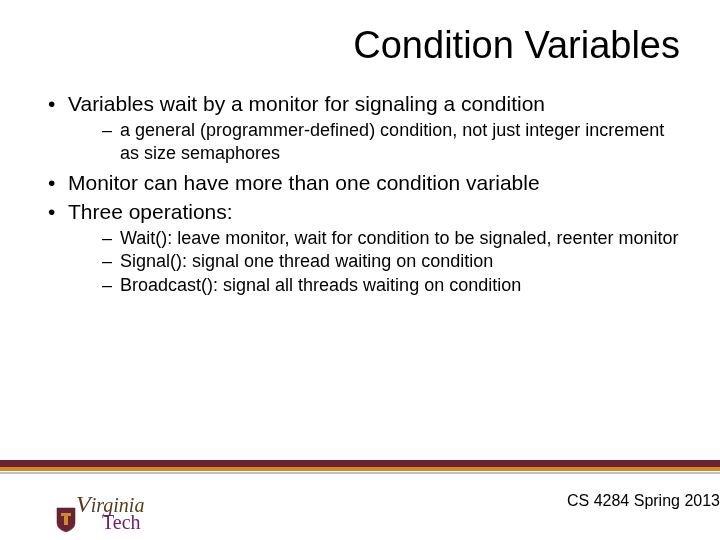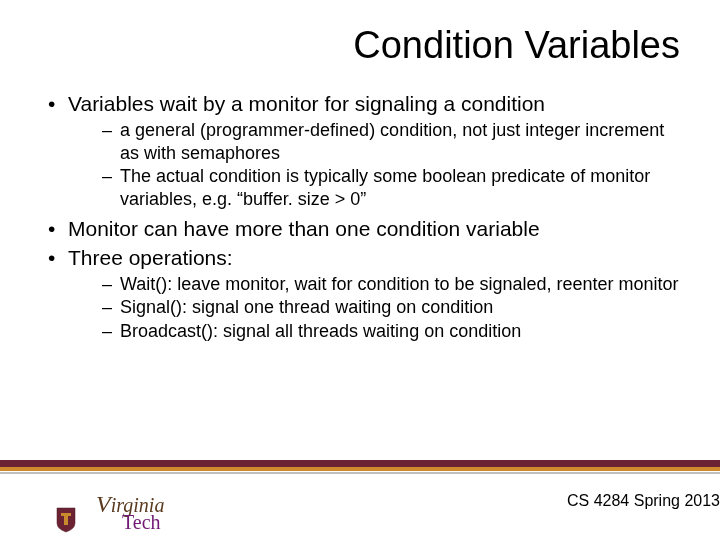--- a/index.html
+++ b/index.html
@@ -69,21 +69,21 @@
   }
   .bar-maroon { height: 7px; background: #6b2333; }
   .bar-orange { height: 4px; background: #d08a2e; }
   .bar-gray   { height: 2px; background: #bfbfbf; margin-top: 1px; }
   .logo {
     position: absolute;
     left: 56px;
     bottom: 9px;
     display: flex;
     align-items: flex-start;
-    gap: 20px;
+    gap: 0;
   }
   .logo-text {
     font-family: Georgia, 'Times New Roman', serif;
     color: #3a3a3a;
     line-height: 0.92;
   }
   .logo-text .v { font-size: 24px; font-style: italic; color: #5a3b1f; }
   .logo-text .irginia { font-size: 20px; font-style: italic; color: #5a3b1f; }
   .logo-text .tech { font-size: 20px; color: #701a75; display: block; margin-left: 26px; margin-top: -2px; }
   .logo-shield {
@@ -108,22 +108,21 @@
 <body>
 
 <div class="slide">
 
   <h1 class="title">Condition Variables</h1>
 
   <ul class="top">
     <li>
       <span>Variables wait by a monitor for signaling a condition</span>
       <ul class="sub">
-        <li>a general (programmer-defined) condition, not just integer increment as with semaphores</li>
-        <li>The actual condition is typically some boolean predicate of monitor variables, e.g. “buffer. size &gt; 0”</li>
+        <li>a general (programmer-defined) condition, not just integer increment as size semaphores</li>
       </ul>
     </li>
     <li>
       <span>Monitor can have more than one condition variable</span>
     </li>
     <li>
       <span>Three operations:</span>
       <ul class="sub">
         <li>Wait(): leave monitor, wait for condition to be signaled, reenter monitor</li>
         <li>Signal(): signal one thread waiting on condition</li>

